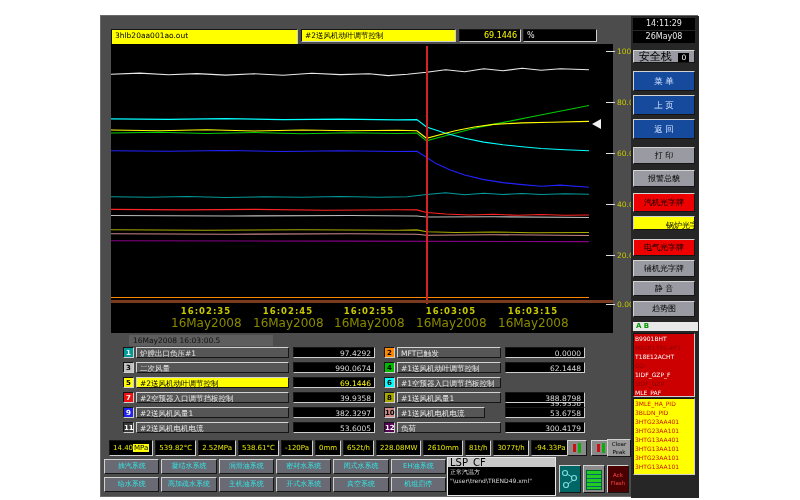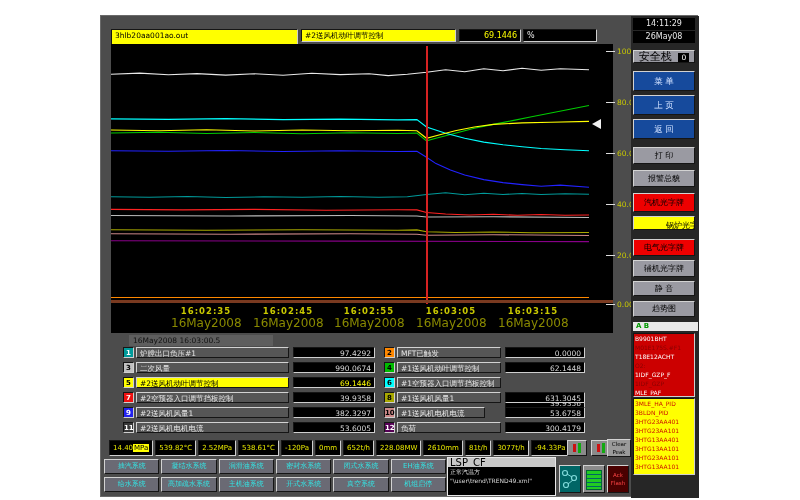--- a/index.html
+++ b/index.html
@@ -171,21 +171,21 @@
         <span class="leg-val sunken" style="left: 121px; width: 80px;">62.1448</span>
       </div>
       <div class="leg-row" style="left: 283px; top: 360px; width: 1px;">
         <span class="leg-num sunken" style="left: 0px; background: rgb(0, 255, 255); color: rgb(0, 0, 0);">6</span>
         <span class="leg-label raised" style="left: 13px; width: 104px;">#1空预器入口调节挡板控制</span>
         <span class="leg-val sunken" style="left: 121px; width: 80px; margin-top: 20px;">39.9356</span>
       </div>
       <div class="leg-row" style="left: 283px; top: 375px; width: 1px;">
         <span class="leg-num sunken" style="left: 0px; background: rgb(168, 168, 0); color: rgb(0, 0, 0);">8</span>
         <span class="leg-label raised" style="left: 13px; width: 104px;">#1送风机风量1</span>
-        <span class="leg-val sunken" style="left: 121px; width: 80px;">631.3045</span>
+        <span class="leg-val sunken" style="left: 121px; width: 80px;">388.8798</span>
       </div>
       <div class="leg-row" style="left: 283px; top: 390px; width: 1px;">
         <span class="leg-num sunken" style="left: 0px; background: rgb(204, 136, 136); color: rgb(0, 0, 0);">10</span>
         <span class="leg-label raised" style="left: 13px; width: 88px;">#1送风机电机电流</span>
         <span class="leg-val sunken" style="left: 121px; width: 80px;">53.6758</span>
       </div>
       <div class="leg-row" style="left: 283px; top: 405px; width: 1px;">
         <span class="leg-num sunken" style="left: 0px; background: rgb(85, 0, 85); color: rgb(255, 255, 255);">12</span>
         <span class="leg-label raised" style="left: 13px; width: 104px;">负荷</span>
         <span class="leg-val sunken" style="left: 121px; width: 80px;">300.4179</span>

